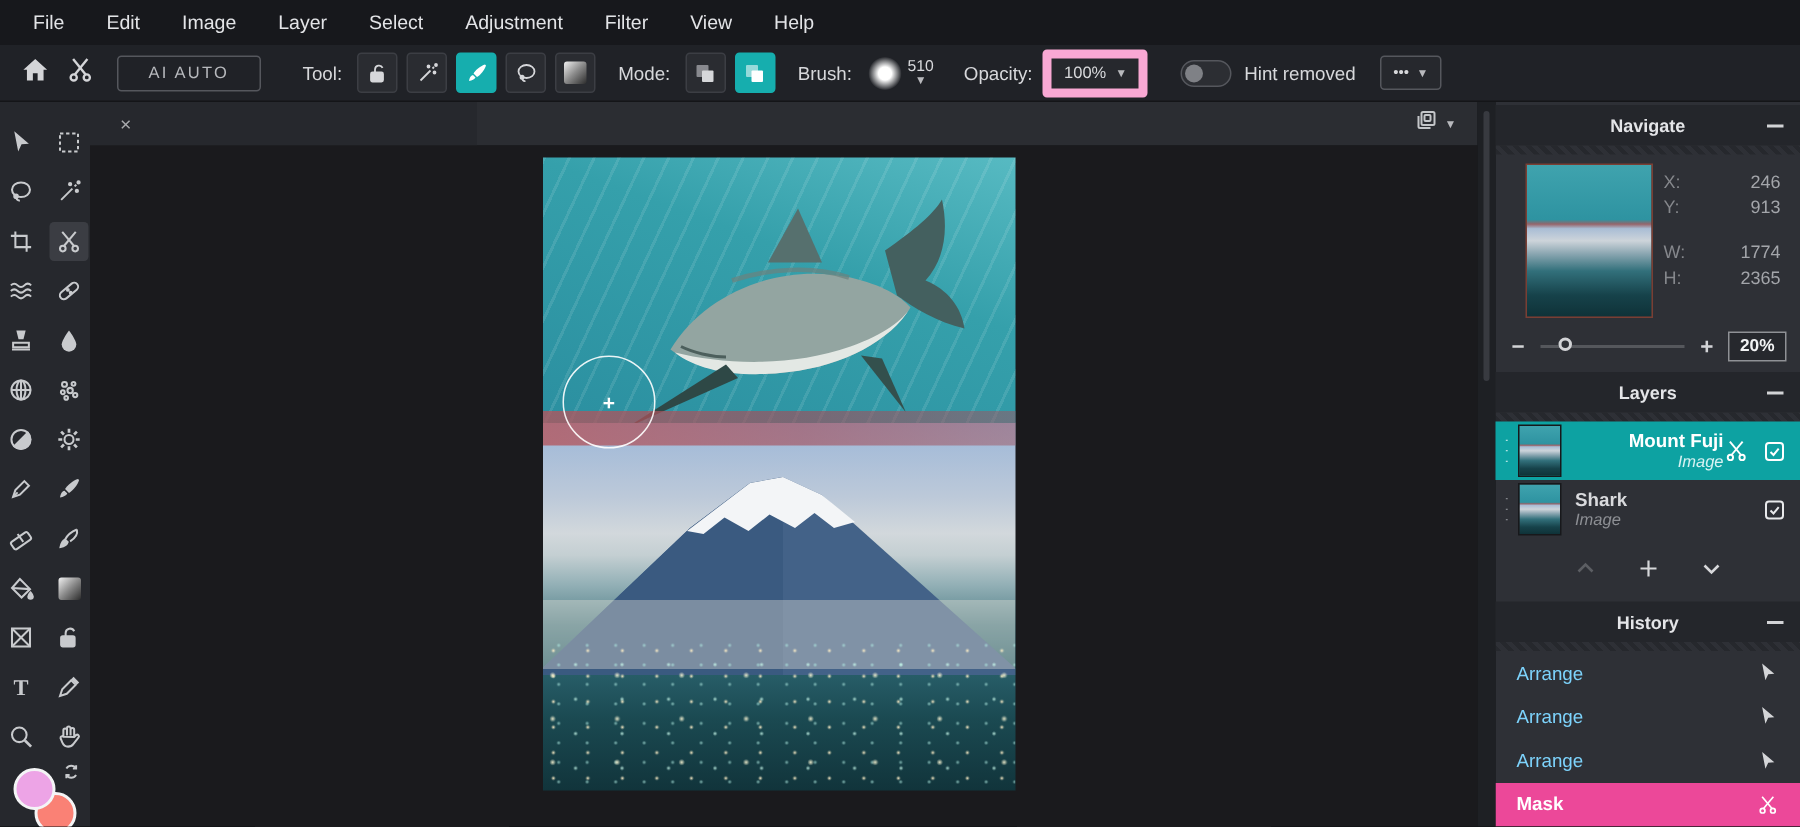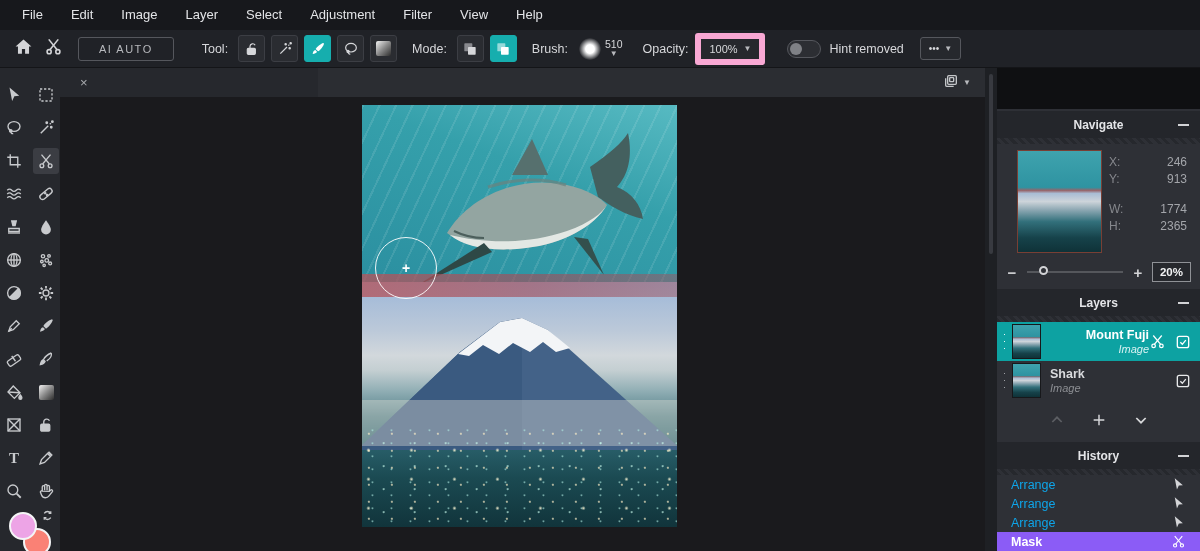--- a/index.html
+++ b/index.html
@@ -81,21 +81,21 @@
     border-radius:50%; z-index:5; display:flex; align-items:center; justify-content:center; color:#fff; font-size:14px; font-weight:bold; }
 
   .statusbar { height:24px; background:#232529; display:flex; align-items:center; flex:0 0 auto; }
   .status-text { font-size:11px; color:#96989c; padding-left:44px; }
 
   
   .scrollstrip { width:12px; background:#1e2024; flex:0 0 auto; position:relative; }
   .scrollstrip .thumb { position:absolute; left:4px; top:6px; width:4px; height:180px; background:#383a40; border-radius:2px; }
 
   
-  .panel { width:203px; background:#2e3036; display:flex; flex-direction:column; flex:0 0 auto;margin-top:41px; }
+  .panel { width:203px; background:#2e3036; display:flex; flex-direction:column; flex:0 0 auto; }
   .phead { height:27px; background:#24262b; display:flex; align-items:center; justify-content:center; position:relative;
            font-size:12px; font-weight:bold; color:#e4e5e8; flex:0 0 auto; margin-top:2px; }
   .phead .minus { position:absolute; right:11px; top:13px; width:11px; height:2px; background:#d2d3d6; }
   .rip { height:6px; background:repeating-linear-gradient(45deg,#26282d 0 3px,#2e3036 3px 6px); flex:0 0 auto; }
 
   .nav-content { height:113px; position:relative; flex:0 0 auto; }
   .mini-img { background:
       linear-gradient(180deg,#3fa3ae 0%,#2e93a1 36%, #96646a 39%, #a9bdd5 42%, #cdd4da 50%, #8fa9b4 58%, #32707b 70%, #16424a 86%, #0f3238 100%); }
   .nav-thumb { position:absolute; left:20px; top:6px; width:85px; height:103px; border:1px solid #793f34; }
   .nav-fields { position:absolute; right:13px; top:10px; width:78px; }
@@ -125,24 +125,24 @@
   .lmask svg { width:17px; height:17px; }
   .lcheck { color:#e8e9eb; margin-right:9px; display:flex; }
   .layer-row.selected .lcheck { color:#fff; }
   .lcheck svg { width:16px; height:16px; }
   .layer-controls { height:40px; display:flex; align-items:center; justify-content:center; gap:26px; flex:0 0 auto; }
   .lc-btn { color:#d6d7da; display:flex; }
   .lc-btn.dim { color:#5c5e63; }
   .lc-btn svg { width:16px; height:16px; }
 
   .history-list { flex:1; display:flex; flex-direction:column; min-height:0; }
-  .history-row { flex:1; display:flex; align-items:center; padding:0 14px; font-size:12.5px; color:#0ea5e9; }
+  .history-row { flex:1; display:flex; align-items:center; padding:0 14px; font-size:12.5px; color:#7dd3fc; }
   .history-row .hicon { margin-left:auto; display:flex; color:#d4d5d8; }
   .history-row .hicon svg { width:15px; height:15px; }
-  .history-row.selected { background:#8b5cf6; color:#fff; font-weight:bold; }
+  .history-row.selected { background:#ec4899; color:#fff; font-weight:bold; }
   .history-row.selected .hicon { color:#fff; }
 </style>
 </head>
 <body>
 
 <div class="app">
 
   <div class="menubar" id="menubar">
       <div class="menu-item">File</div>
       <div class="menu-item">Edit</div>

